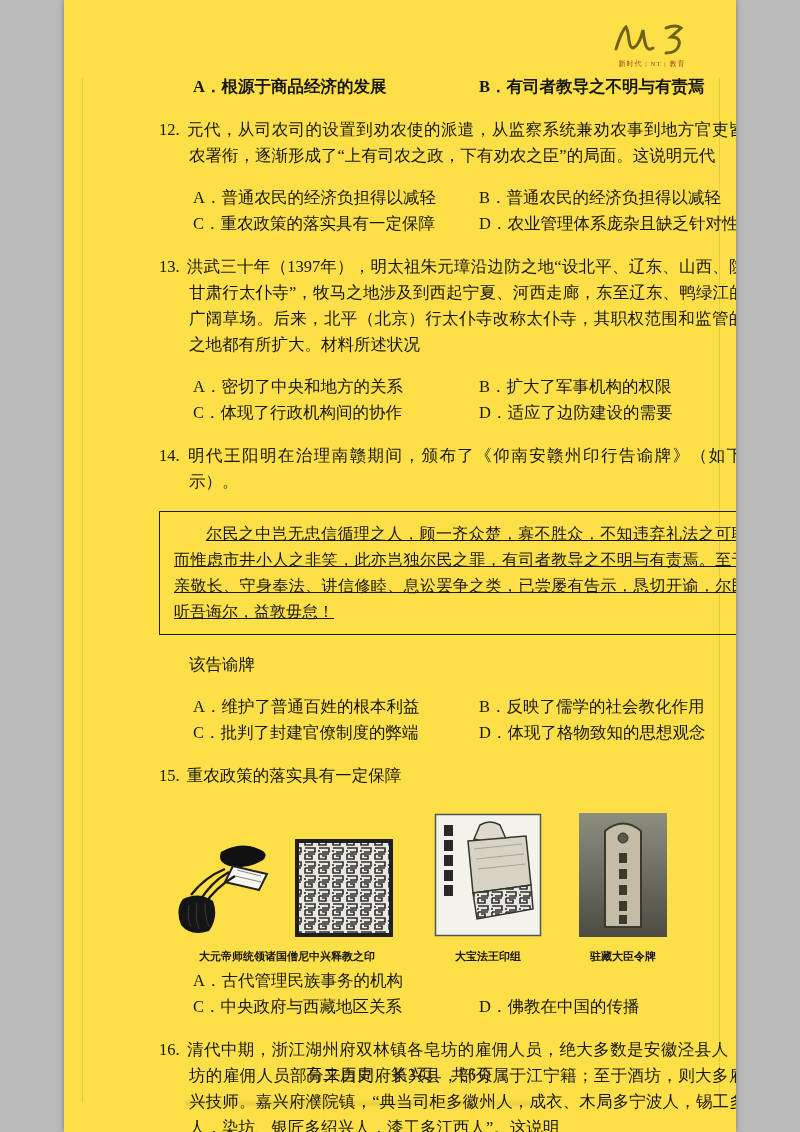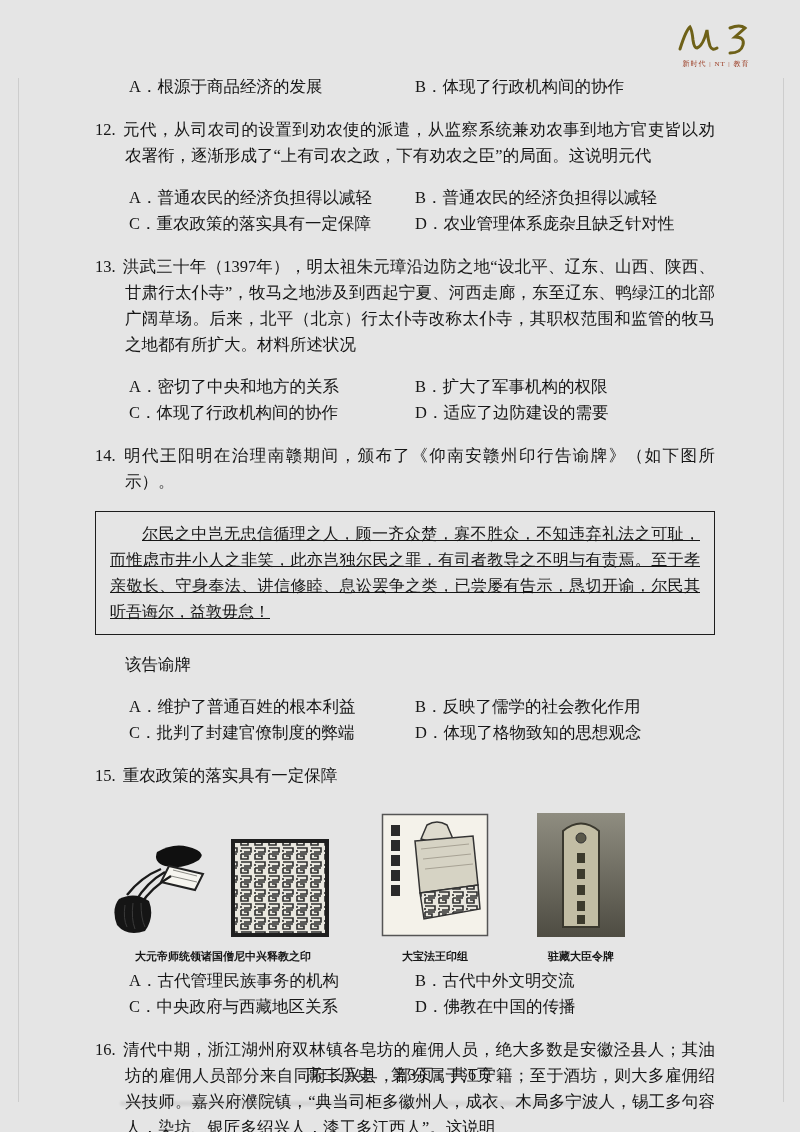--- a/index.html
+++ b/index.html
@@ -1,35 +1,35 @@
 <!DOCTYPE html>
 <html><head>
 <meta charset="utf-8">
 <style>
   html,body{margin:0;padding:0;}
   body{background:#b9b9b9;font-family:"Liberation Serif","DejaVu Serif",serif;}
-  .page{position:relative;width:800px;height:1132px;margin:0 auto;background:#e5e5e5;color:#161616;overflow:hidden;box-shadow:0 0 5px rgba(0,0,0,.35);}
+  .page{position:relative;width:672px;height:1132px;margin:0 auto;background:#fde047;color:#161616;overflow:hidden;box-shadow:0 0 5px rgba(0,0,0,.35);}
   .scan-edge{position:absolute;width:1px;top:78px;bottom:30px;background:rgba(0,0,0,.10);}
   .scan-edge.left{left:18px;}
   .scan-edge.right{right:16px;}
   .scan-smudge{position:absolute;left:120px;right:200px;bottom:26px;height:5px;background:rgba(0,0,0,.07);border-radius:3px;filter:blur(1px);}
   .logo{position:absolute;top:22px;right:38px;width:92px;text-align:center;}
   .logo-caption{font-size:7px;color:#9b3b22;letter-spacing:1px;line-height:9px;white-space:nowrap;}
   .content{position:absolute;left:95px;top:74px;width:620px;font-size:16.5px;line-height:26px;text-align:justify;}
   .q{margin-top:16px;}
   .qnum{margin-right:7px;}
   .stem{padding-left:30px;text-indent:-30px;}
   .opts{padding-left:34px;}
   .opt-row{display:flex;}
   .opt-a{flex:0 0 286px;width:286px;}
   .opt-b{flex:1;}
   .notice-box{border:1.5px solid #1d1d1d;margin:7px 0 3px;padding:9px 14px;font-size:16px;line-height:26px;text-decoration:underline;}
   .notice-box p{margin:0;text-indent:2em;}
   .leadin{padding-left:30px;}
-  .figures{display:flex;align-items:flex-end;gap:48px;padding:8px 0 4px 18px;}
+  .figures{display:flex;align-items:flex-end;gap:37px;padding:8px 0 4px 18px;}
   .figure{text-align:center;}
   .fig-caption{font-family:"Liberation Sans","DejaVu Sans",sans-serif;font-weight:bold;font-size:11px;line-height:15px;margin-top:4px;}
   .footer{position:absolute;left:0;right:0;bottom:46px;text-align:center;font-size:16px;letter-spacing:1px;}
 </style>
 </head>
 <body>
 
 <div class="page">
   <div class="scan-edge left"></div>
   <div class="scan-edge right"></div>
@@ -38,25 +38,25 @@
   <div class="logo">
     <svg width="84" height="34" viewBox="0 0 84 34">
       <path d="M6 27 Q12 8 16 5 q2 3 3 13 q1 8 4 8 q6 -2 10 -18 q1 10 3 16 q2 5 7 2" stroke="#6e6118" stroke-width="3" fill="none" stroke-linecap="round"></path>
       <path d="M56 6 q10 -4 15 0 l-10 9 q10 0 8 8 q-2 8 -13 8" stroke="#6e6118" stroke-width="3" fill="none" stroke-linecap="round"></path>
     </svg>
     <div class="logo-caption">新时代 | NT | 教育</div>
   </div>
 
   <div class="content">
 
-    <section class="q" style="margin-top:0;">
+    <section class="q" style="margin-top:0;font-weight:bold;">
       <div class="opts">
         <div class="opt-row">
           <span class="opt-a">A．根源于商品经济的发展</span>
-          <span class="opt-b">B．体现了行政机构间的协作</span>
+          <span class="opt-b">B．有司者教导之不明与有责焉</span>
         </div>
       </div>
     </section>
 
     <section class="q">
       <p class="stem"><span class="qnum">12.</span><span>元代，从司农司的设置到劝农使的派遣，从监察系统兼劝农事到地方官吏皆以劝农署衔，逐渐形成了“上有司农之政，下有劝农之臣”的局面。这说明元代</span></p>
       <div class="opts">
         <div class="opt-row">
           <span class="opt-a">A．普通农民的经济负担得以减轻</span>
           <span class="opt-b">B．普通农民的经济负担得以减轻</span>
@@ -162,21 +162,20 @@
               <rect x="40" y="102" width="8" height="9"></rect>
             </g>
           </svg>
           <div class="fig-caption">驻藏大臣令牌</div>
         </div>
       </div>
 
       <div class="opts">
         <div class="opt-row">
           <span class="opt-a">A．古代管理民族事务的机构</span>
-          <span class="opt-b">B．古代中外文明交流</span>
         </div>
         <div class="opt-row">
           <span class="opt-a">C．中央政府与西藏地区关系</span>
           <span class="opt-b">D．佛教在中国的传播</span>
         </div>
       </div>
     </section>
 
     <section class="q">
       <p class="stem"><span class="qnum">16.</span><span>清代中期，浙江湖州府双林镇各皂坊的雇佣人员，绝大多数是安徽泾县人；其油坊的雇佣人员部分来自同府长兴县，部分属于江宁籍；至于酒坊，则大多雇佣绍兴技师。嘉兴府濮院镇，“典当司柜多徽州人，成衣、木局多宁波人，锡工多句容人，染坊、银匠多绍兴人，漆工多江西人”。这说明</span></p>

